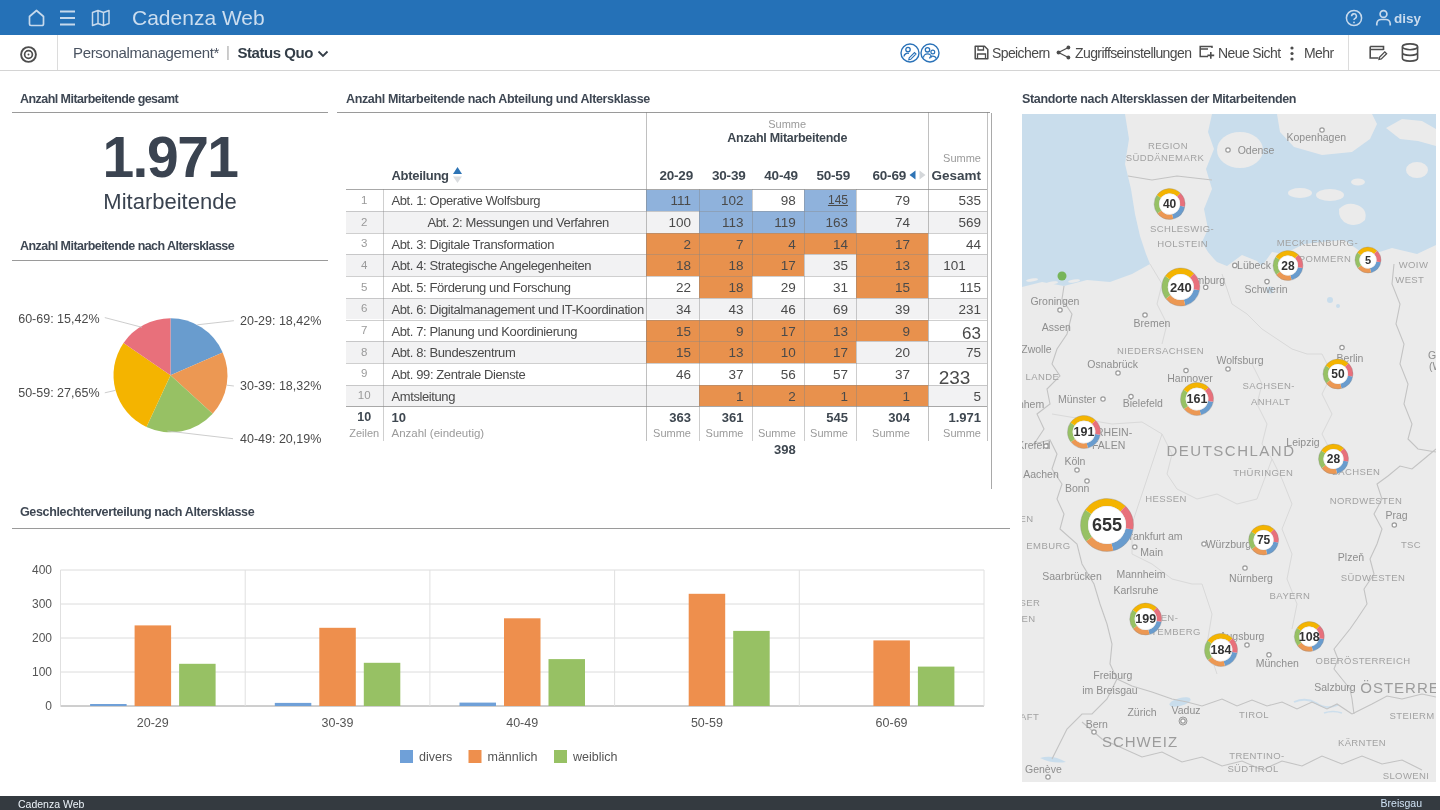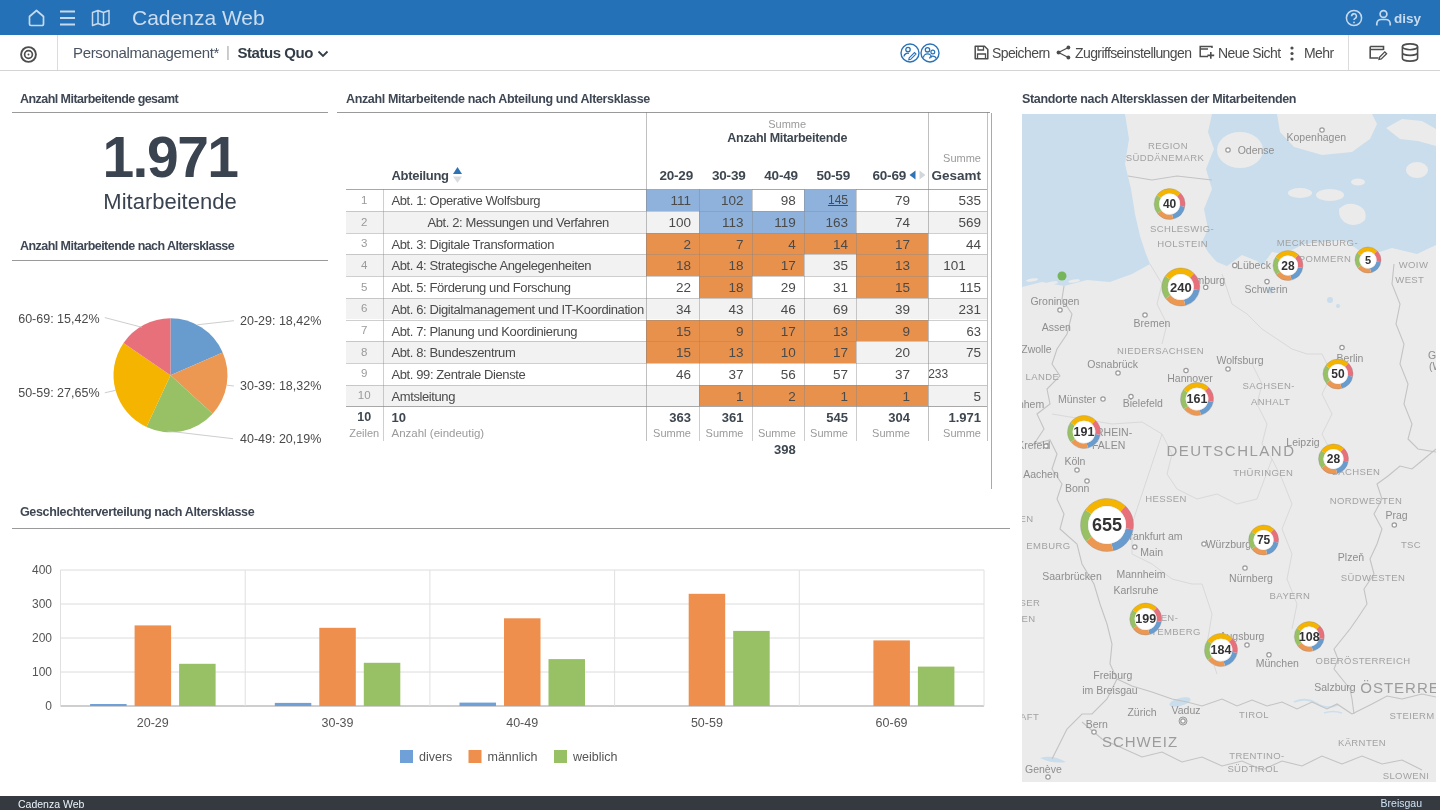--- a/index.html
+++ b/index.html
@@ -217,21 +217,21 @@
 <div class="abs" style="left:751.5px;top:319.5px;width:52.299999999999955px;height:21.7px;background:#E8914D;"></div>
 <div class="abs" style="left:803.8px;top:319.5px;width:52.200000000000045px;height:21.7px;background:#E8914D;"></div>
 <div class="abs" style="left:856.0px;top:319.5px;width:72.20000000000005px;height:21.7px;background:#E8914D;"></div>
 <div class="abs" style="left:346.0px;top:324.0px;width:36.5px;text-align:center;font-size:11.5px;color:#9a9a9a;">7</div>
 <div class="abs" style="left:391.5px;top:323.5px;font-size:13px;letter-spacing:-0.4px;color:#4A4A4A;white-space:nowrap;">Abt. 7: Planung und Koordinierung</div>
 <div class="abs" style="left:646.2px;top:323.5px;width:44.799999999999955px;text-align:right;font-size:13.5px;color:#4A4A4A;">15</div>
 <div class="abs" style="left:699.0px;top:323.5px;width:44.5px;text-align:right;font-size:13.5px;color:#4A4A4A;">9</div>
 <div class="abs" style="left:751.5px;top:323.5px;width:44.299999999999955px;text-align:right;font-size:13.5px;color:#4A4A4A;">17</div>
 <div class="abs" style="left:803.8px;top:323.5px;width:44.200000000000045px;text-align:right;font-size:13.5px;color:#4A4A4A;">13</div>
 <div class="abs" style="left:856.0px;top:323.5px;width:54px;text-align:right;font-size:13.5px;color:#4A4A4A;">9</div>
-<div class="abs" style="left:928.2px;top:323.5px;width:52.799999999999955px;text-align:right;font-size:13px;color:#4A4A4A;">63</div>
+<div class="abs" style="left:928.2px;top:323.5px;width:52.799999999999955px;text-align:right;font-size:17px;color:#4A4A4A;">63</div>
 <div class="abs" style="left:346.0px;top:341.20000000000005px;width:300.20000000000005px;height:21.7px;background:#F2F2F3;"></div>
 <div class="abs" style="left:646.2px;top:341.20000000000005px;width:340.79999999999995px;height:21.7px;background:#F2F2F3;"></div>
 <div class="abs" style="left:646.2px;top:341.20000000000005px;width:52.799999999999955px;height:21.7px;background:#E8914D;"></div>
 <div class="abs" style="left:699.0px;top:341.20000000000005px;width:52.5px;height:21.7px;background:#E8914D;"></div>
 <div class="abs" style="left:751.5px;top:341.20000000000005px;width:52.299999999999955px;height:21.7px;background:#E8914D;"></div>
 <div class="abs" style="left:803.8px;top:341.20000000000005px;width:52.200000000000045px;height:21.7px;background:#E8914D;"></div>
 <div class="abs" style="left:346.0px;top:345.70000000000005px;width:36.5px;text-align:center;font-size:11.5px;color:#9a9a9a;">8</div>
 <div class="abs" style="left:391.5px;top:345.20000000000005px;font-size:13px;letter-spacing:-0.4px;color:#4A4A4A;white-space:nowrap;">Abt. 8: Bundeszentrum</div>
 <div class="abs" style="left:646.2px;top:345.20000000000005px;width:44.799999999999955px;text-align:right;font-size:13.5px;color:#4A4A4A;">15</div>
 <div class="abs" style="left:699.0px;top:345.20000000000005px;width:44.5px;text-align:right;font-size:13.5px;color:#4A4A4A;">13</div>
@@ -240,21 +240,21 @@
 <div class="abs" style="left:856.0px;top:345.20000000000005px;width:54px;text-align:right;font-size:13.5px;color:#4A4A4A;">20</div>
 <div class="abs" style="left:928.2px;top:345.20000000000005px;width:52.799999999999955px;text-align:right;font-size:13.5px;color:#4A4A4A;">75</div>
 <div class="abs" style="left:346.0px;top:362.9px;width:300.20000000000005px;height:21.7px;background:#fff;"></div>
 <div class="abs" style="left:346.0px;top:367.4px;width:36.5px;text-align:center;font-size:11.5px;color:#9a9a9a;">9</div>
 <div class="abs" style="left:391.5px;top:366.9px;font-size:13px;letter-spacing:-0.4px;color:#4A4A4A;white-space:nowrap;">Abt. 99: Zentrale Dienste</div>
 <div class="abs" style="left:646.2px;top:366.9px;width:44.799999999999955px;text-align:right;font-size:13.5px;color:#4A4A4A;">46</div>
 <div class="abs" style="left:699.0px;top:366.9px;width:44.5px;text-align:right;font-size:13.5px;color:#4A4A4A;">37</div>
 <div class="abs" style="left:751.5px;top:366.9px;width:44.299999999999955px;text-align:right;font-size:13.5px;color:#4A4A4A;">56</div>
 <div class="abs" style="left:803.8px;top:366.9px;width:44.200000000000045px;text-align:right;font-size:13.5px;color:#4A4A4A;">57</div>
 <div class="abs" style="left:856.0px;top:366.9px;width:54px;text-align:right;font-size:13.5px;color:#4A4A4A;">37</div>
-<div class="abs" style="left:928.2px;top:366.9px;width:52.799999999999955px;text-align:left;font-size:12px;color:#4A4A4A;">233</div>
+<div class="abs" style="left:928.2px;top:366.9px;width:52.799999999999955px;text-align:center;font-size:19px;color:#4A4A4A;">233</div>
 <div class="abs" style="left:346.0px;top:384.6px;width:300.20000000000005px;height:21.7px;background:#F2F2F3;"></div>
 <div class="abs" style="left:646.2px;top:384.6px;width:340.79999999999995px;height:21.7px;background:#F2F2F3;"></div>
 <div class="abs" style="left:699.0px;top:384.6px;width:52.5px;height:21.7px;background:#E8914D;"></div>
 <div class="abs" style="left:751.5px;top:384.6px;width:52.299999999999955px;height:21.7px;background:#E8914D;"></div>
 <div class="abs" style="left:803.8px;top:384.6px;width:52.200000000000045px;height:21.7px;background:#E8914D;"></div>
 <div class="abs" style="left:856.0px;top:384.6px;width:72.20000000000005px;height:21.7px;background:#E8914D;"></div>
 <div class="abs" style="left:346.0px;top:389.1px;width:36.5px;text-align:center;font-size:11.5px;color:#9a9a9a;">10</div>
 <div class="abs" style="left:391.5px;top:388.6px;font-size:13px;letter-spacing:-0.4px;color:#4A4A4A;white-space:nowrap;">Amtsleitung</div>
 <div class="abs" style="left:646.2px;top:388.6px;width:44.799999999999955px;text-align:right;font-size:13.5px;color:#4A4A4A;"></div>
 <div class="abs" style="left:699.0px;top:388.6px;width:44.5px;text-align:right;font-size:13.5px;color:#4A4A4A;">1</div>

